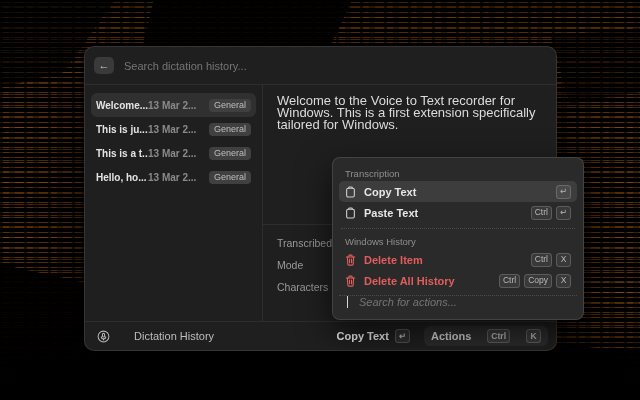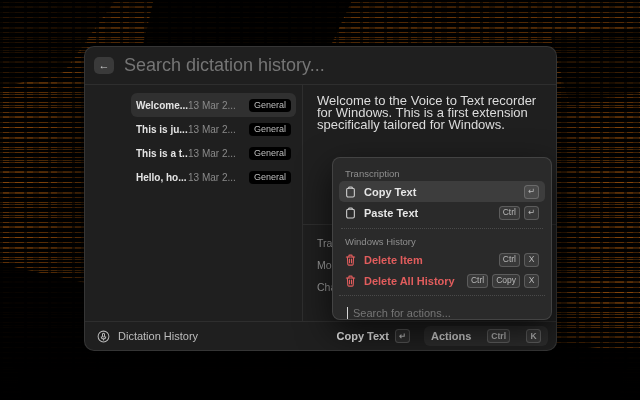--- a/index.html
+++ b/index.html
@@ -32,78 +32,78 @@
     background:#1f1f1f; border-radius:10px; border:1px solid rgba(255,255,255,0.10);
     box-shadow:0 22px 60px rgba(0,0,0,0.85); z-index:2;
     display:flex; flex-direction:column; overflow:hidden; }
 
   .win-header { height:38px; flex:0 0 38px; display:flex; align-items:center;
     padding:0 12px 0 9px; border-bottom:1px solid rgba(255,255,255,0.07); gap:10px; }
   .back-btn { width:20px; height:17px; border-radius:5px; background:#3a3a3a;
     display:flex; align-items:center; justify-content:center; color:#cfcfcf;
     font-size:11px; line-height:1; cursor:default; }
   .search-input { flex:1; background:transparent; border:none; outline:none;
-    color:#e8e8e8; font-size:18px; font-family:"Liberation Sans", sans-serif; }
+    color:#e8e8e8; font-size:11px; font-family:"Liberation Sans", sans-serif; }
   .search-input::placeholder { color:#757575; }
 
-  .win-body { flex:1; display:flex; min-height:0;padding-left:40px; }
+  .win-body { flex:1; display:flex; min-height:0; }
 
   
   .list-panel { width:178px; flex:0 0 178px; border-right:1px solid rgba(255,255,255,0.07);
     padding:8px 0 0 0; }
   .list-row { height:24px; margin:0 6px 0 6px; padding:0 5px; border-radius:6px;
     display:flex; align-items:center; cursor:default; }
   .list-row.selected { background:rgba(255,255,255,0.08); }
   .row-title { width:52px; font-size:10px; font-weight:700; color:#e4e4e4;
     white-space:nowrap; overflow:hidden; }
-  .row-date { font-size:10px; color:#8a8a8a; white-space:nowrap; }
-  .row-badge { margin-left:auto; background:#000000; color:#bdbdbd; font-size:9px;
+  .row-date { font-size:10px; color:#8a8a8a; white-space:nowrap;font-weight:bold; }
+  .row-badge { margin-left:auto; background:#404040; color:#bdbdbd; font-size:9px;
     padding:2px 5px; border-radius:4px; line-height:1; white-space:nowrap; }
 
   
   .detail-panel { flex:1; display:flex; flex-direction:column; min-width:0; }
   .detail-text { flex:1; padding:10px 14px; font-size:13px; line-height:12px;
     color:#dcdcdc; }
   .meta-section { flex:0 0 97px; border-top:1px solid rgba(255,255,255,0.07);
     padding:12px 14px 0 14px; }
   .meta-row { height:22px; font-size:10.5px; color:#9b9b9b; }
 
   
   .win-footer { height:29px; flex:0 0 29px; border-top:1px solid rgba(255,255,255,0.07);
     display:flex; align-items:center; padding:0 8px 0 12px; gap:8px; }
-  .footer-app { display:flex; align-items:center; gap:8px; color:#bdbdbd; font-size:11px; }
+  .footer-app { display:flex; align-items:center; gap:24px; color:#bdbdbd; font-size:11px; }
   .footer-spacer { flex:1; }
   .footer-copy { display:flex; align-items:center; gap:6px; color:#ececec;
     font-size:11px; font-weight:700; cursor:default; }
   .footer-actions { display:flex; align-items:center; gap:16px; color:#d0d0d0;
     font-size:11px; font-weight:700; background:rgba(255,255,255,0.06);
     border-radius:6px; padding:3px 7px; margin-left:6px; cursor:default; }
 
   .key { display:inline-flex; align-items:center; justify-content:center;
     min-width:15px; height:14px; padding:0 3px; border-radius:3.5px;
     background:rgba(255,255,255,0.07); border:1px solid rgba(255,255,255,0.18);
     color:#b8b8b8; font-size:8.5px; line-height:1; }
 
   
-  .popup { position:absolute; left:332px; top:157px; width:220px; z-index:3;
+  .popup { position:absolute; left:332px; top:157px; width:252px; z-index:3;
     background:#2a2a2a; border:1px solid rgba(255,255,255,0.12); border-radius:8px;
     box-shadow:0 12px 34px rgba(0,0,0,0.65); padding:5px 6px 0 6px; overflow:hidden; }
   .pop-section-title { height:15px; line-height:15px; padding:0 6px; margin-top:3px;
     font-size:9.5px; color:#8f8f8f; }
   .pop-row { height:21px; display:flex; align-items:center; gap:8px; padding:0 6px;
     border-radius:5px; cursor:default; }
   .pop-row.selected { background:rgba(255,255,255,0.09); }
   .pop-label { font-size:11px; font-weight:700; color:#e6e6e6; }
   .pop-row.danger .pop-label { color:#e25d5d; }
   .pop-icon { display:flex; align-items:center; color:#cfcfcf; }
   .pop-row.danger .pop-icon { color:#e25d5d; }
   .pop-keys { margin-left:auto; display:flex; gap:4px; }
   .pop-div { border-top:1px dotted #4a4a4a; margin:5px 2px; }
   .pop-search { height:24px; border-top:1px dotted #4a4a4a; margin:4px 0 0 0;
-    display:flex; align-items:flex-end; padding:0 8px; gap:5px; }
+    display:flex; align-items:flex-start; padding:0 8px; gap:11px;font-style:italic; }
   .caret { width:1px; height:12px; background:#d6d6d6; }
   .pop-search-text { font-size:11px; color:#757575; }
 </style>
 </head>
 <body>
 
 <div class="bg">
   <div class="bg-streaks"></div>
   <div class="bg-break"></div>
   <div class="bg-shade1"></div>

